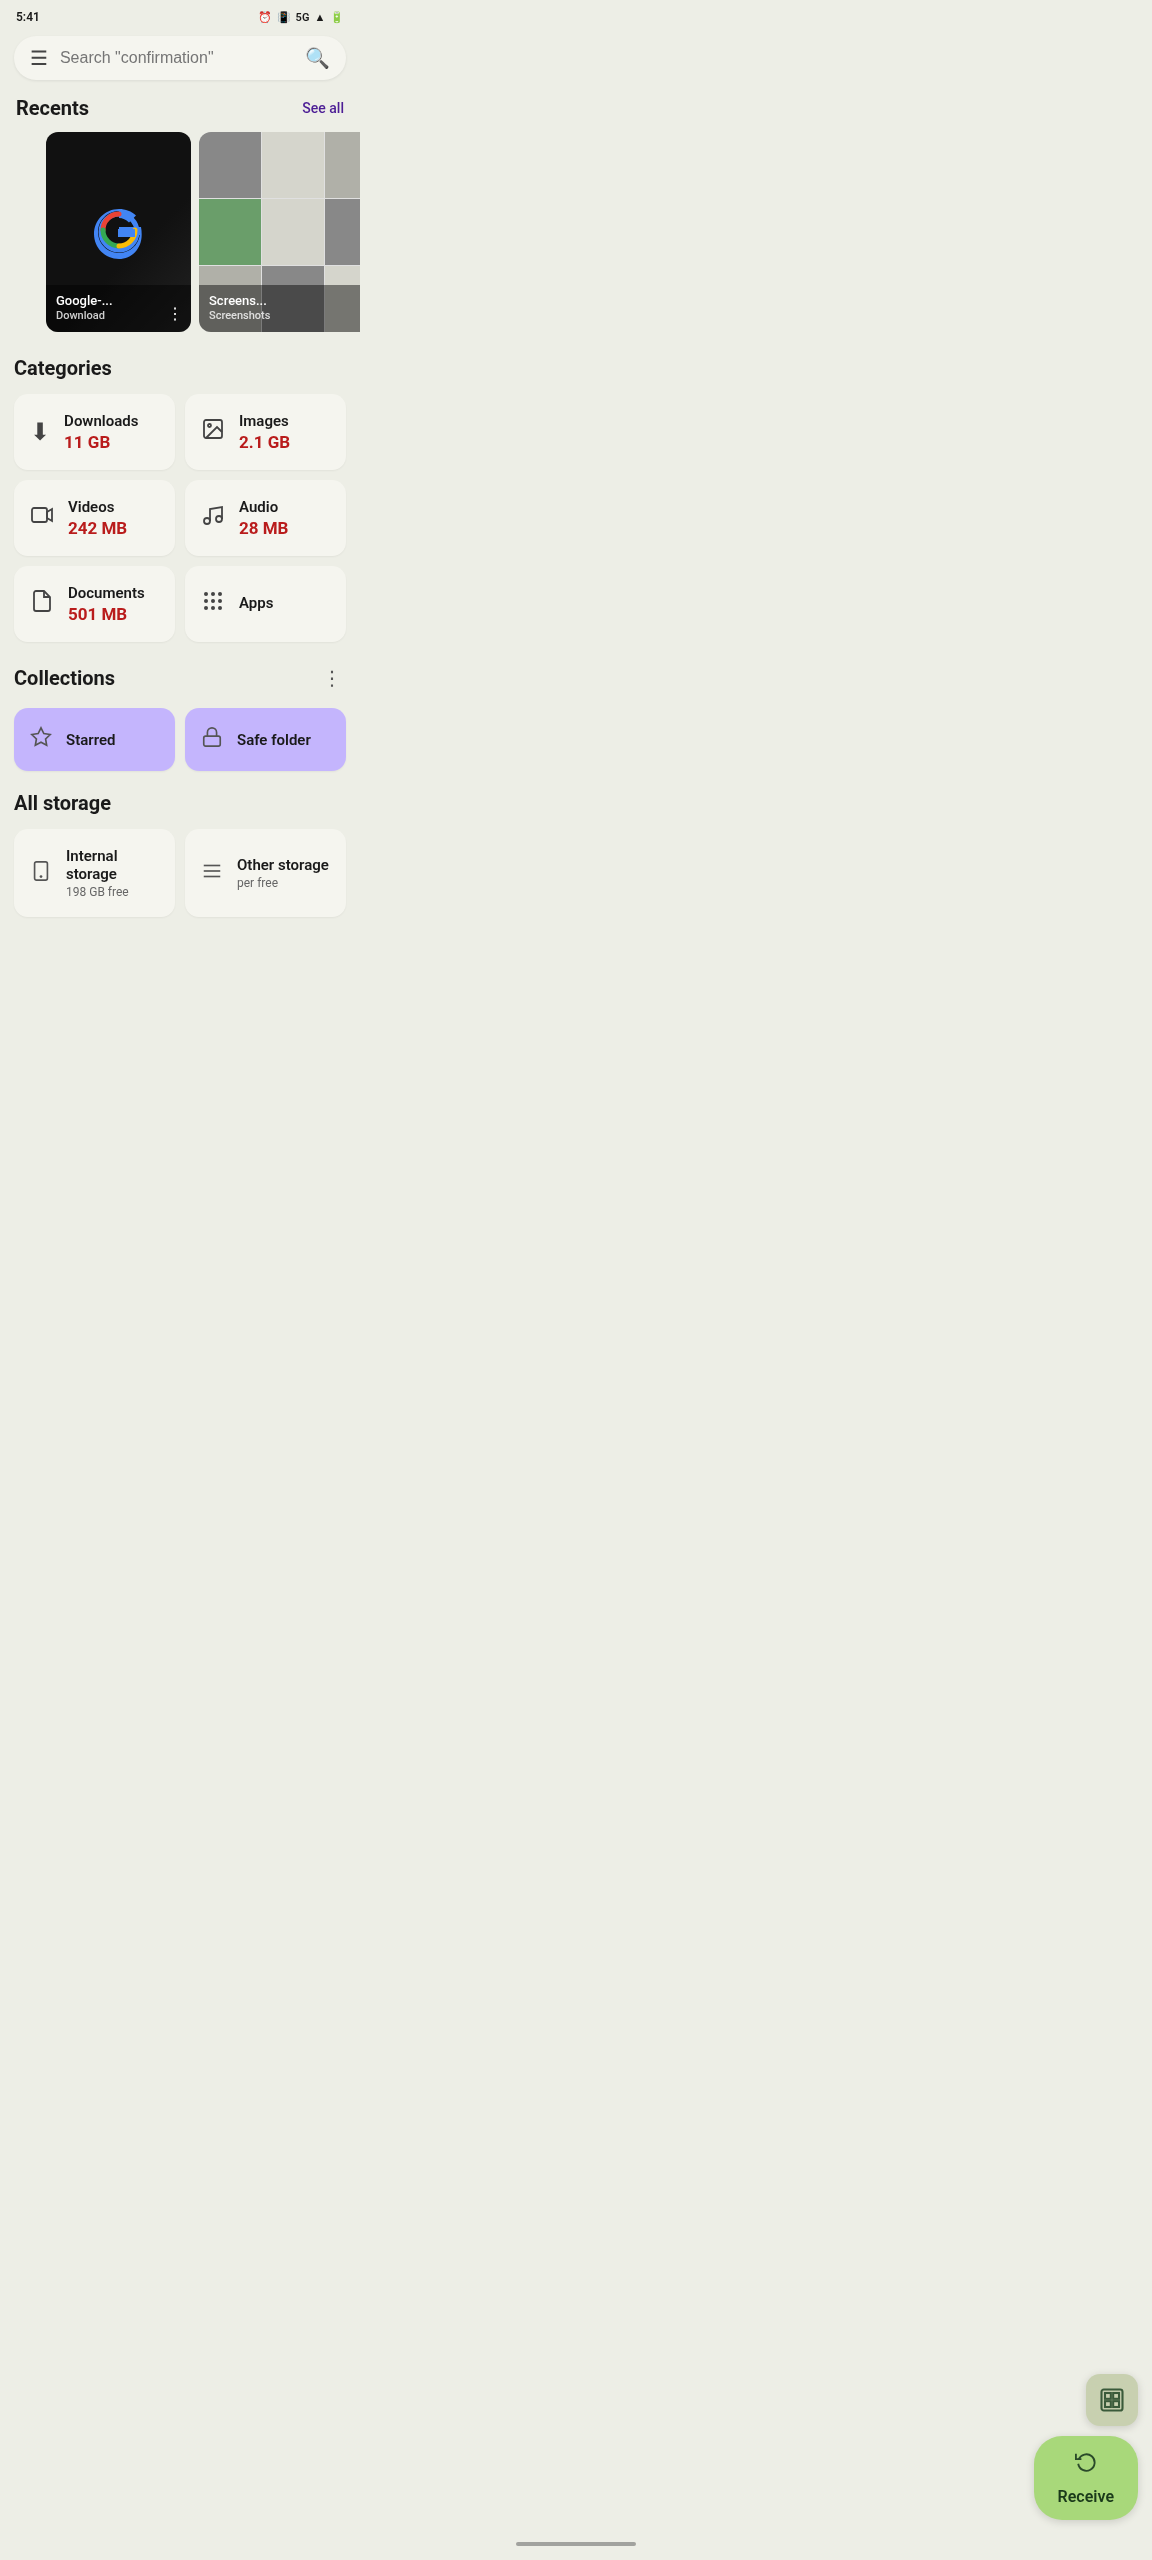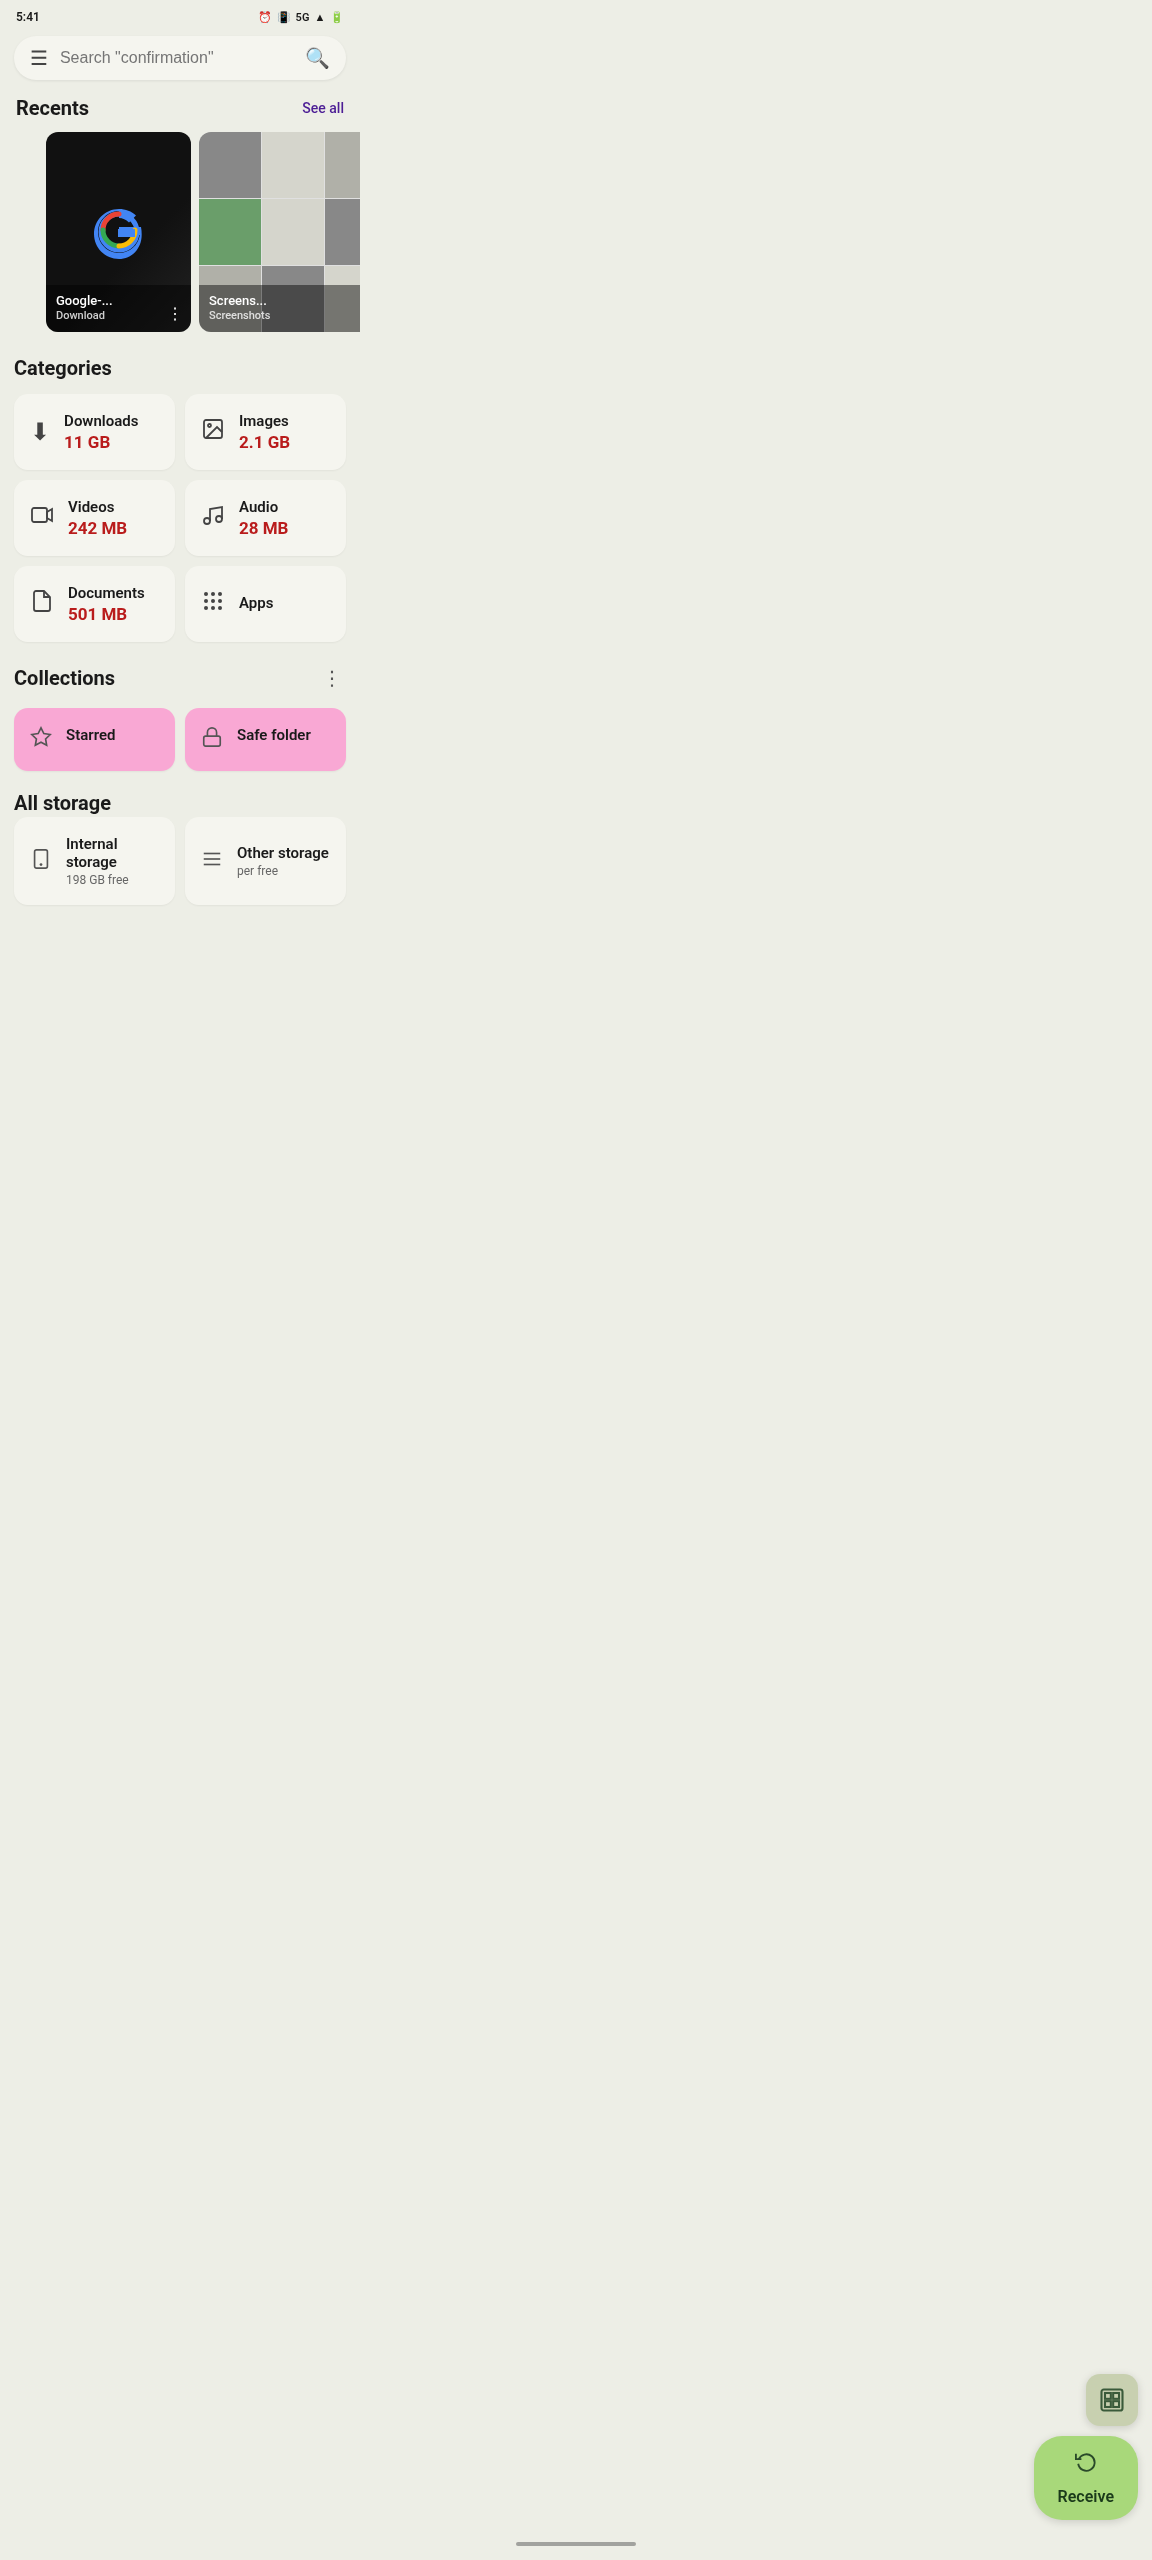--- a/index.html
+++ b/index.html
@@ -224,24 +224,25 @@
       color: #555;
       cursor: pointer;
       padding: 4px;
     }
     .collections-grid {
       display: grid;
       grid-template-columns: 1fr 1fr;
       gap: 10px;
     }
     .collection-card {
-      background: #f9a8d4;
+      background: #c4b5fd;
       border-radius: 14px;
       padding: 18px 16px;
       display: flex;
+      align-items: center;
       gap: 14px;
       cursor: pointer;
       box-shadow: 0 1px 2px rgba(0,0,0,0.05);
     }
     .collection-icon {
       font-size: 22px;
       color: #555;
     }
     .collection-name {
       font-size: 15px;
@@ -250,21 +251,21 @@
     }
 
     
     .storage-section {
       padding: 0 14px 120px;
     }
     .storage-title {
       font-size: 20px;
       font-weight: 700;
       color: #1a1a1a;
-      margin-bottom: 2px;
+      margin-bottom: 14px;
     }
     .storage-grid {
       display: grid;
       grid-template-columns: 1fr 1fr;
       gap: 10px;
     }
     .storage-card {
       background: #f5f5ef;
       border-radius: 14px;
       padding: 18px 16px;

